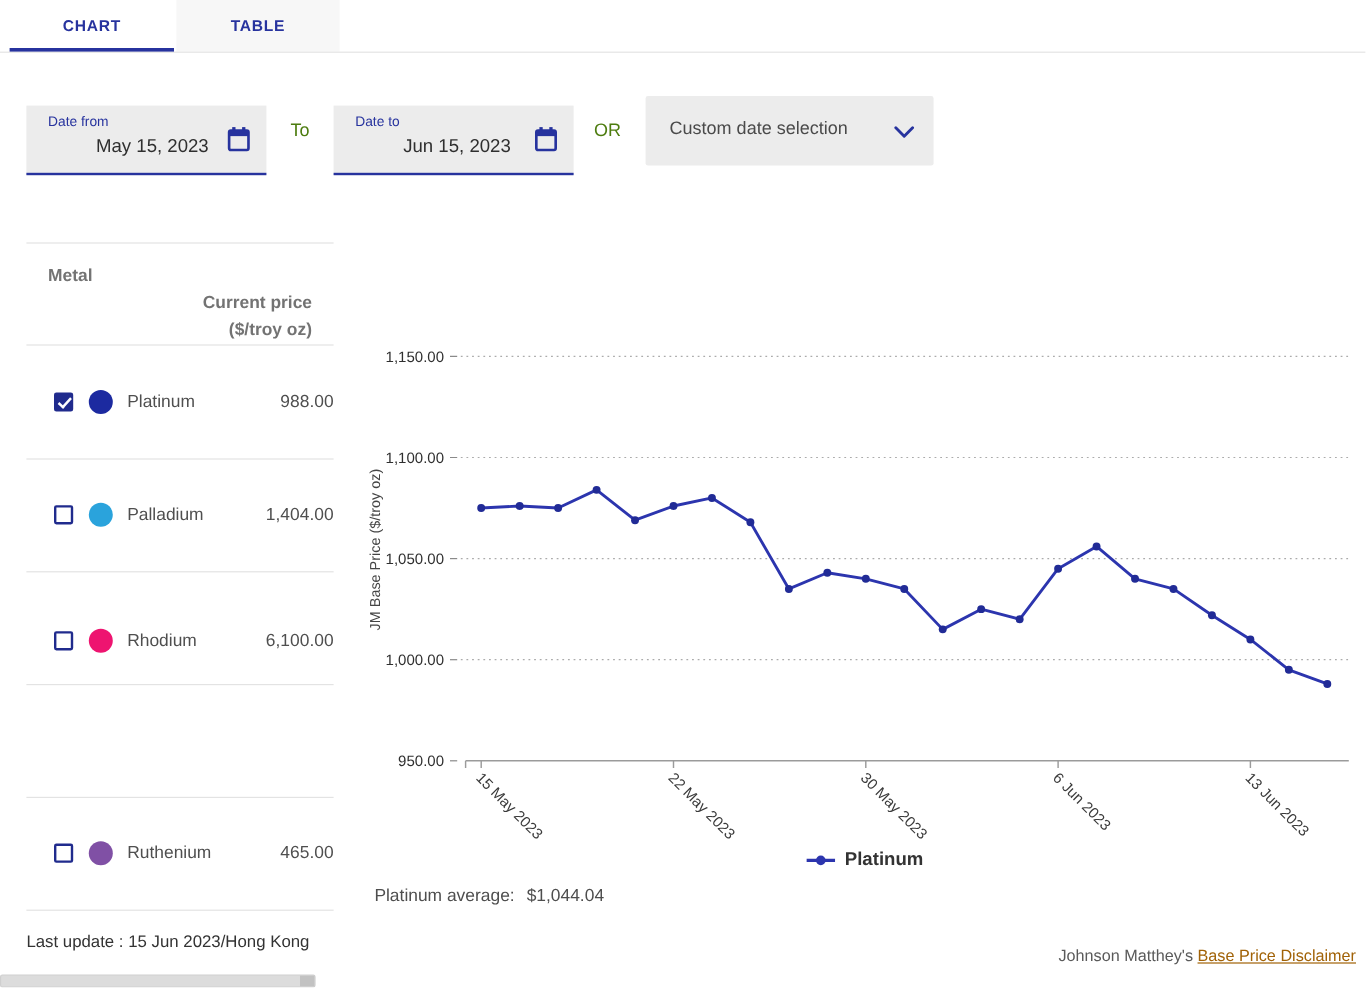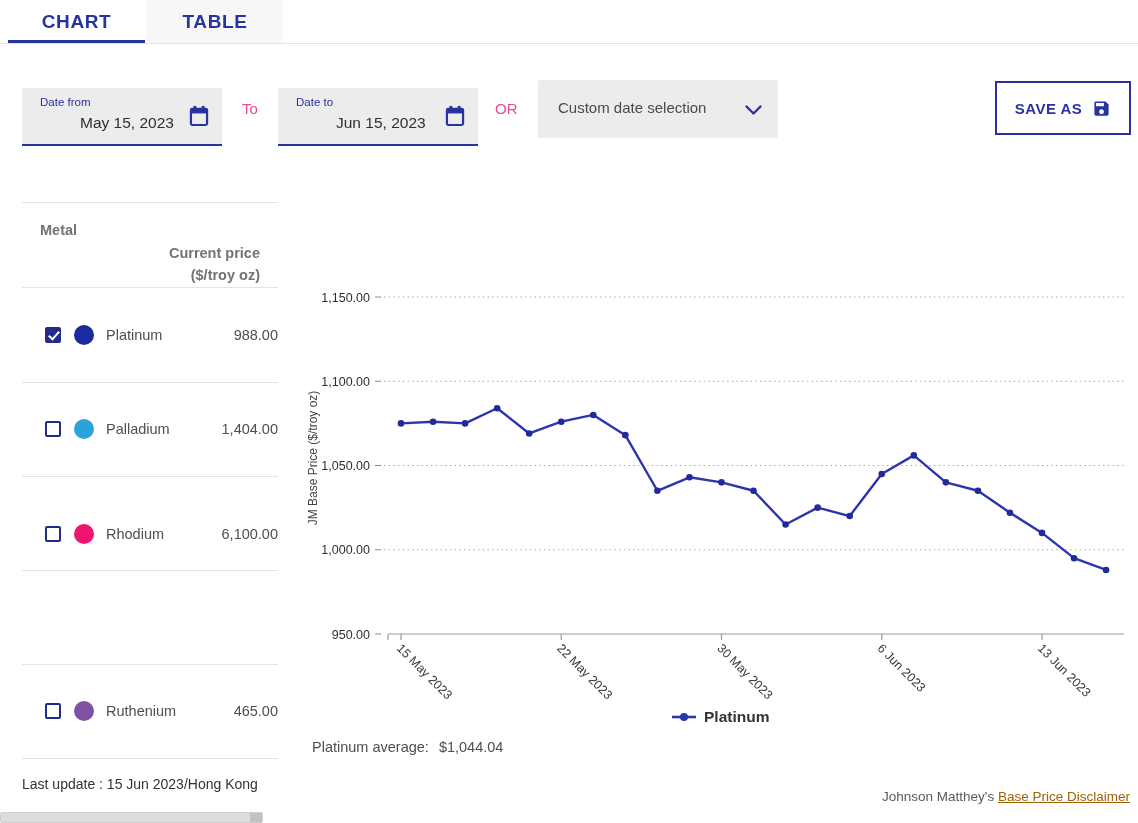--- a/index.html
+++ b/index.html
@@ -2,33 +2,33 @@
 <html style="--navy: #27339e; --line: #2c35ae;"><head>
 <meta charset="utf-8">
 <style>
   * { margin:0; padding:0; box-sizing:border-box; }
   html,body { width:1138px; height:823px; background:#fff; font-family:"Liberation Sans", sans-serif; overflow:hidden; }
   #app { position:relative; width:1138px; height:823px; background:#fff; }
   .abs { position:absolute; }
 
   
   .tab { position:absolute; top:0; height:43px; display:flex; align-items:center; justify-content:center;
-         font-size:19px; font-weight:bold; letter-spacing:.6px; color:var(--navy); cursor:pointer; }
+         font-size:13px; font-weight:bold; letter-spacing:.6px; color:var(--navy); cursor:pointer; }
   #tab-chart { left:8px; width:137px; background:#fff; }
   #tab-table { left:147px; width:136px; background:#f7f7f7; }
   #tabs-divider { left:0; top:43px; width:1138px; height:1px; background:#e4e4e4; }
   #tab-underline { left:8px; top:40px; width:137px; height:3px; background:var(--navy); }
 
   
   .datefield { position:absolute; top:88px; width:200px; height:58px; background:#ececec;
                border-bottom:2px solid var(--navy); cursor:pointer; }
   .datefield .dlabel { position:absolute; left:18px; top:8px; font-size:11.5px; color:var(--navy); }
   .datefield .dvalue { position:absolute; left:18px; top:26px; font-size:15.5px; color:#2f2f2f;margin-left:40px; }
   .datefield svg { position:absolute; right:12px; top:17px; }
-  .joinword { position:absolute; font-size:15px; color:#ec4899; }
+  .joinword { position:absolute; font-size:15px; color:#4d7c0f; }
   #dropdown { position:absolute; left:538px; top:80px; width:240px; height:58px; background:#ececec;
               border-radius:2px; cursor:pointer; }
   #dropdown .dd-text { position:absolute; left:20px; top:19px; font-size:15px; color:#4a4a4a; }
   #dropdown svg { position:absolute; right:16px; top:25px; }
   #save-btn { position:absolute; left:995px; top:81px; width:136px; height:54px; background:#fff;
               border:2px solid var(--navy); display:flex; align-items:center; justify-content:center; gap:10px;
               font-size:15px; font-weight:bold; letter-spacing:.5px; color:var(--navy); cursor:pointer; }
 
   
   .sep { position:absolute; left:22px; width:256px; height:1px; background:#e3e3e3; }
@@ -104,26 +104,20 @@
 
   <div class="joinword" style="left:495px; top:100px">OR</div>
 
   <div id="dropdown">
     <span class="dd-text">Custom date selection</span>
     <svg width="17" height="11" viewBox="0 0 17 11">
       <polyline points="1.5,1.5 8.5,8.5 15.5,1.5" fill="none" stroke="#27339e" stroke-width="2.4" stroke-linecap="round" stroke-linejoin="round"></polyline>
     </svg>
   </div>
 
-  <div id="save-btn">
-    <span>SAVE AS</span>
-    <svg width="19" height="19" viewBox="0 0 24 24">
-      <path fill="#27339e" d="M17 3H5c-1.11 0-2 .9-2 2v14c0 1.1.89 2 2 2h14c1.1 0 2-.9 2-2V7l-4-4zm-5 16c-1.66 0-3-1.34-3-3s1.34-3 3-3 3 1.34 3 3-1.34 3-3 3zm3-10H5V5h10v4z"></path>
-    </svg>
-  </div>
 
   <div class="sep" style="top:202px"></div>
   <div class="th" style="left:40px; top:222px">Metal</div>
   <div class="th th-right" style="top:222px">Current price</div>
   <div class="th th-right" style="top:244px">($/troy oz)</div>
   <div class="sep" style="top:287px"></div>
 
   <div class="metal-row" style="top:323px">
     <span class="cb checked"></span>
     <span class="dot" style="background: rgb(28, 42, 160);"></span>

